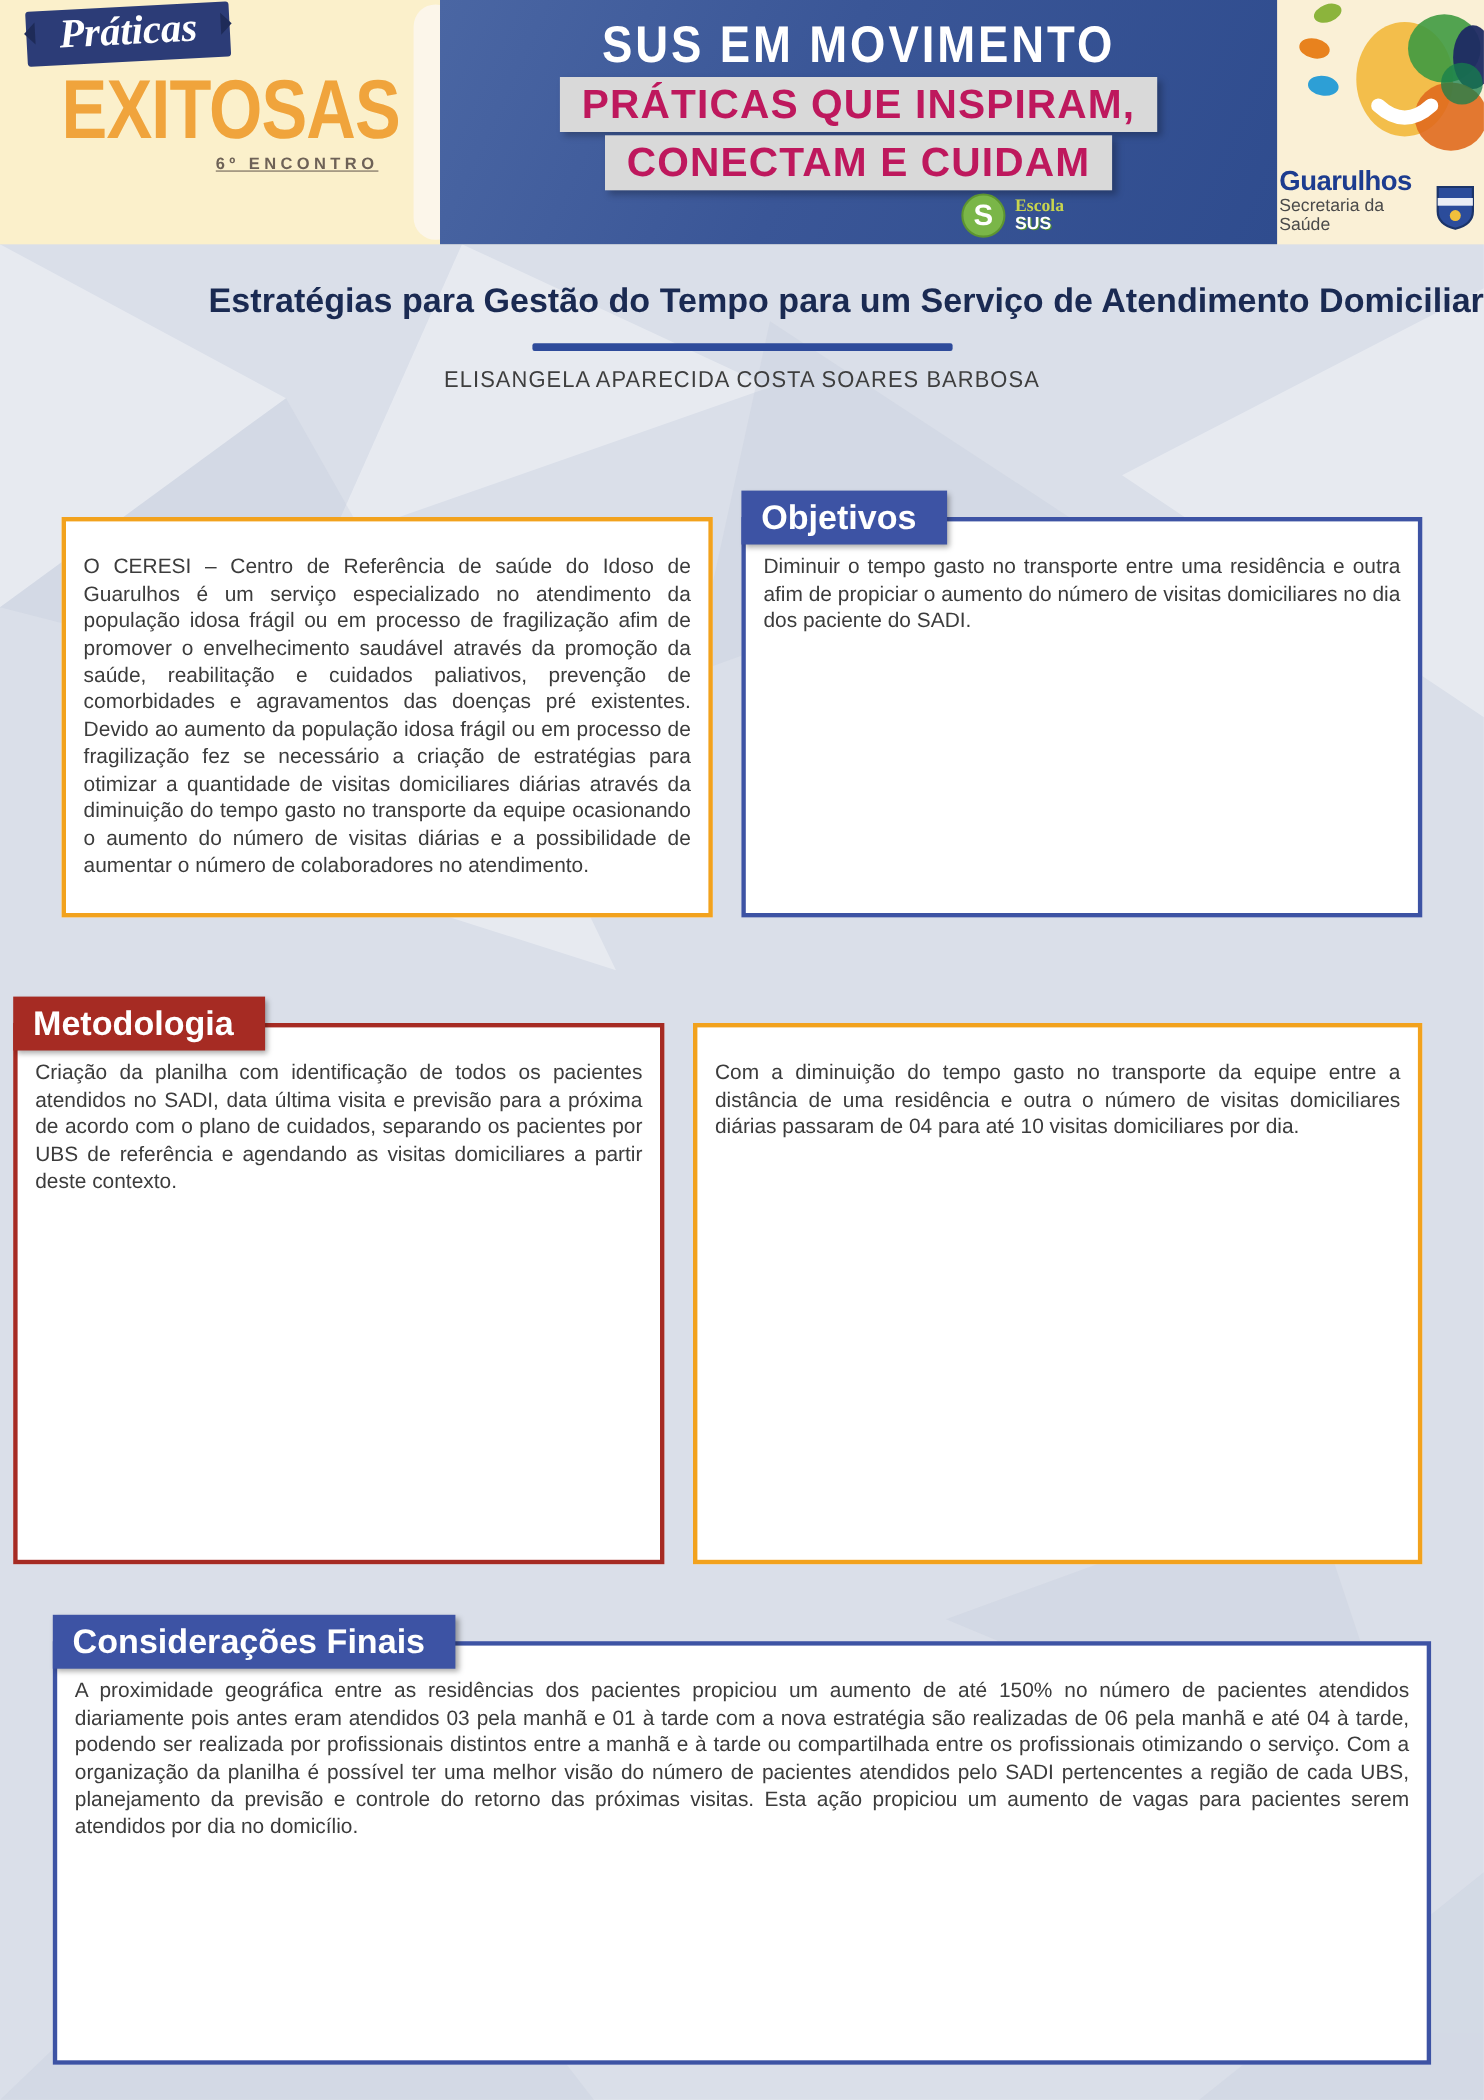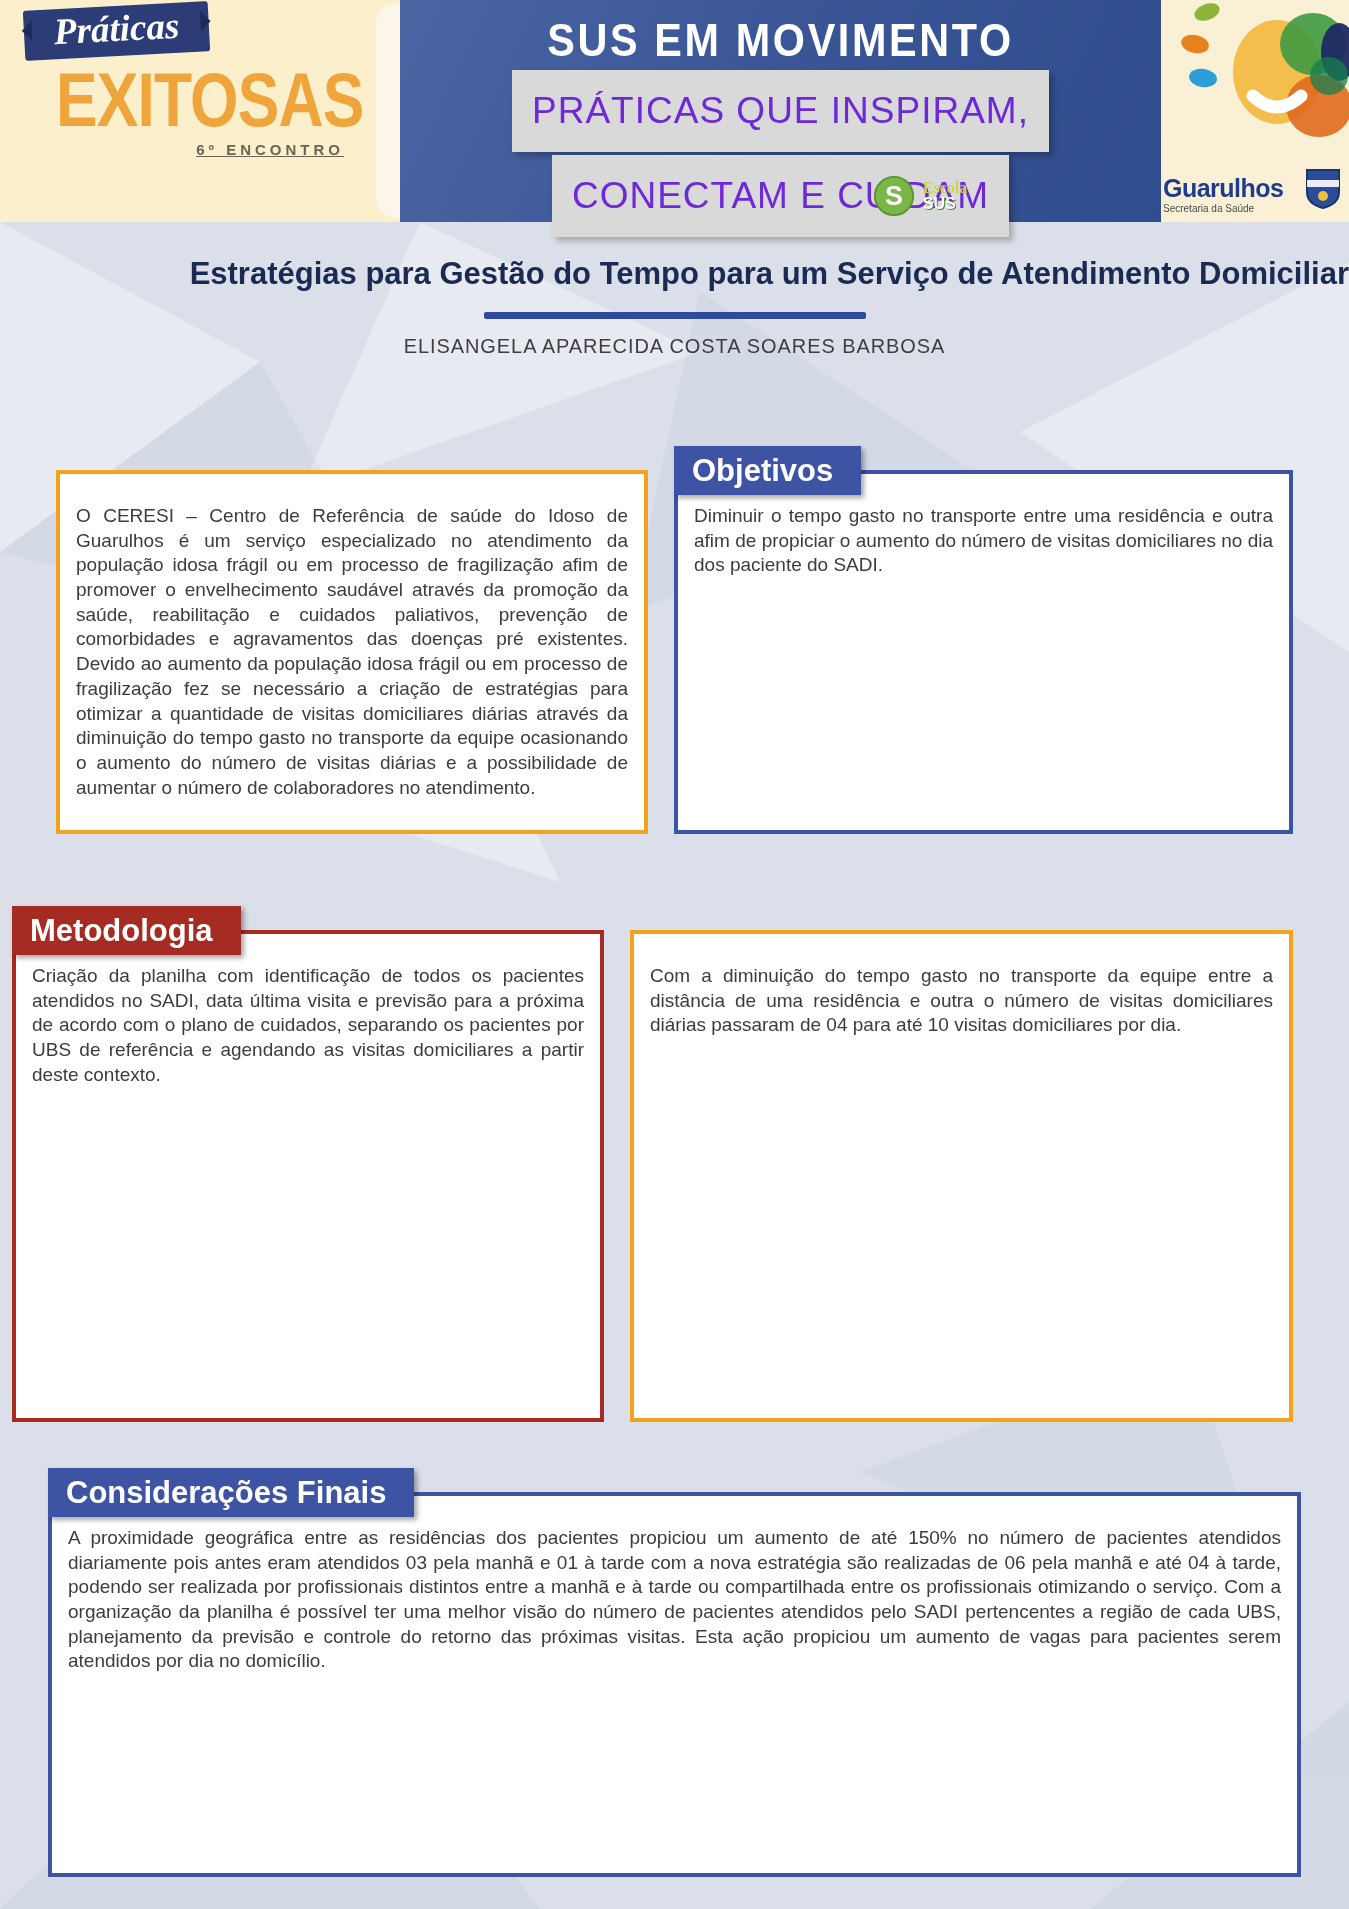--- a/index.html
+++ b/index.html
@@ -36,33 +36,33 @@
     letter-spacing:-1px; transform:scaleX(.82); transform-origin:left;
     margin:6px 0 0 42px; white-space:nowrap;
   }
   .encontro{ width:330px; text-align:right; font-size:15px; font-weight:700; letter-spacing:4px; color:#6E6257; margin-top:3px;text-decoration:underline; }
 
   .sus-title{
     margin-top:12px; text-align:center; color:#fff; font-size:47px; font-weight:800;
     letter-spacing:3px; transform:scaleX(.88); white-space:nowrap;
   }
   .gray-box{
-    display:table; margin:3px auto 0; background:#D9D9D9; color:#6d28d9;
-    font-weight:400; font-size:37px; letter-spacing:1px; padding:20px 20px;
+    display:table; margin:3px auto 0; background:#D9D9D9; color:#be185d;
+    font-weight:700; font-size:37px; letter-spacing:1px; padding:4px 20px;
     box-shadow:4px 4px 6px rgba(0,0,0,.25); white-space:nowrap;
   }
   .escola-sus{ position:absolute; left:62%; bottom:4px; display:flex; align-items:center; gap:7px; }
   .escola-sus .txt{ line-height:1; }
   .escola-sus .escola{ font-family:"Liberation Serif",serif; color:#C8D44E; font-size:16px; font-weight:bold; }
   .escola-sus .sus{ color:#fff; font-weight:800; font-size:16px; text-shadow:1px 1px 0 #4c8a2f; }
 
   .smile-logo{ position:absolute; top:0; right:0; }
   .guarulhos-block{ position:absolute; left:2px; bottom:8px; width:120px; line-height:1.05; }
   .guarulhos-name{ font-size:25px; font-weight:800; color:#1D3C8F; letter-spacing:-0.5px; }
-  .guarulhos-sub{ font-size:10px; color:#4A4A4A; margin-top:2px; }
+  .guarulhos-sub{ font-size:16px; color:#4A4A4A; margin-top:2px; }
   .crest{ position:absolute; right:4px; bottom:10px; }
 
   
   .bg-pattern{ position:absolute; left:0; top:222px; z-index:0; }
 
   
   .main{ position:relative; z-index:1; padding-top:34px; }
   .page-title{
     text-align:right; font-size:31px; font-weight:800; color:#1A2A52; line-height:36px;
   }

